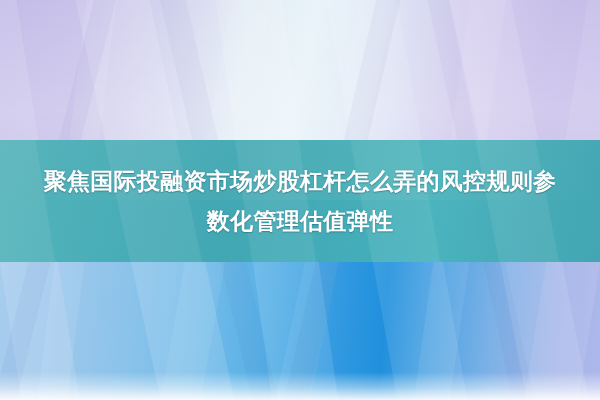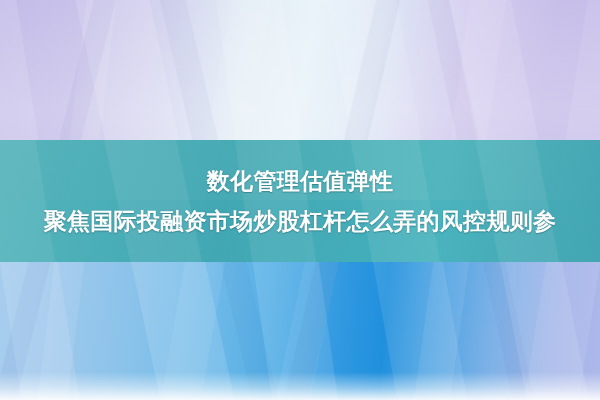--- a/index.html
+++ b/index.html
@@ -196,20 +196,20 @@
     <div class="band-streaks">
       <div class="band-streak" style="left:-10px; width:56px;  transform:skewX(9deg);"></div>
       <div class="band-streak" style="left:118px; width:72px;  transform:skewX(12deg);"></div>
       <div class="band-streak" style="left:244px; width:64px;  transform:skewX(8deg);"></div>
       <div class="band-streak" style="left:362px; width:68px;  transform:skewX(10deg);"></div>
       <div class="band-streak" style="left:488px; width:60px;  transform:skewX(11deg);"></div>
     </div>
   </div>
 
   <div class="headline">
+    <div class="headline-line">聚焦国际投融资市场炒股杠杆怎么弄的风控规则参</div>
     <div class="headline-line">数化管理估值弹性</div>
-    <div class="headline-line">聚焦国际投融资市场炒股杠杆怎么弄的风控规则参</div>
   </div>
 
   <div class="layer bg-bottomfade"></div>
   <div class="watermark"></div>
 
 </div>
 
 </body></html>

